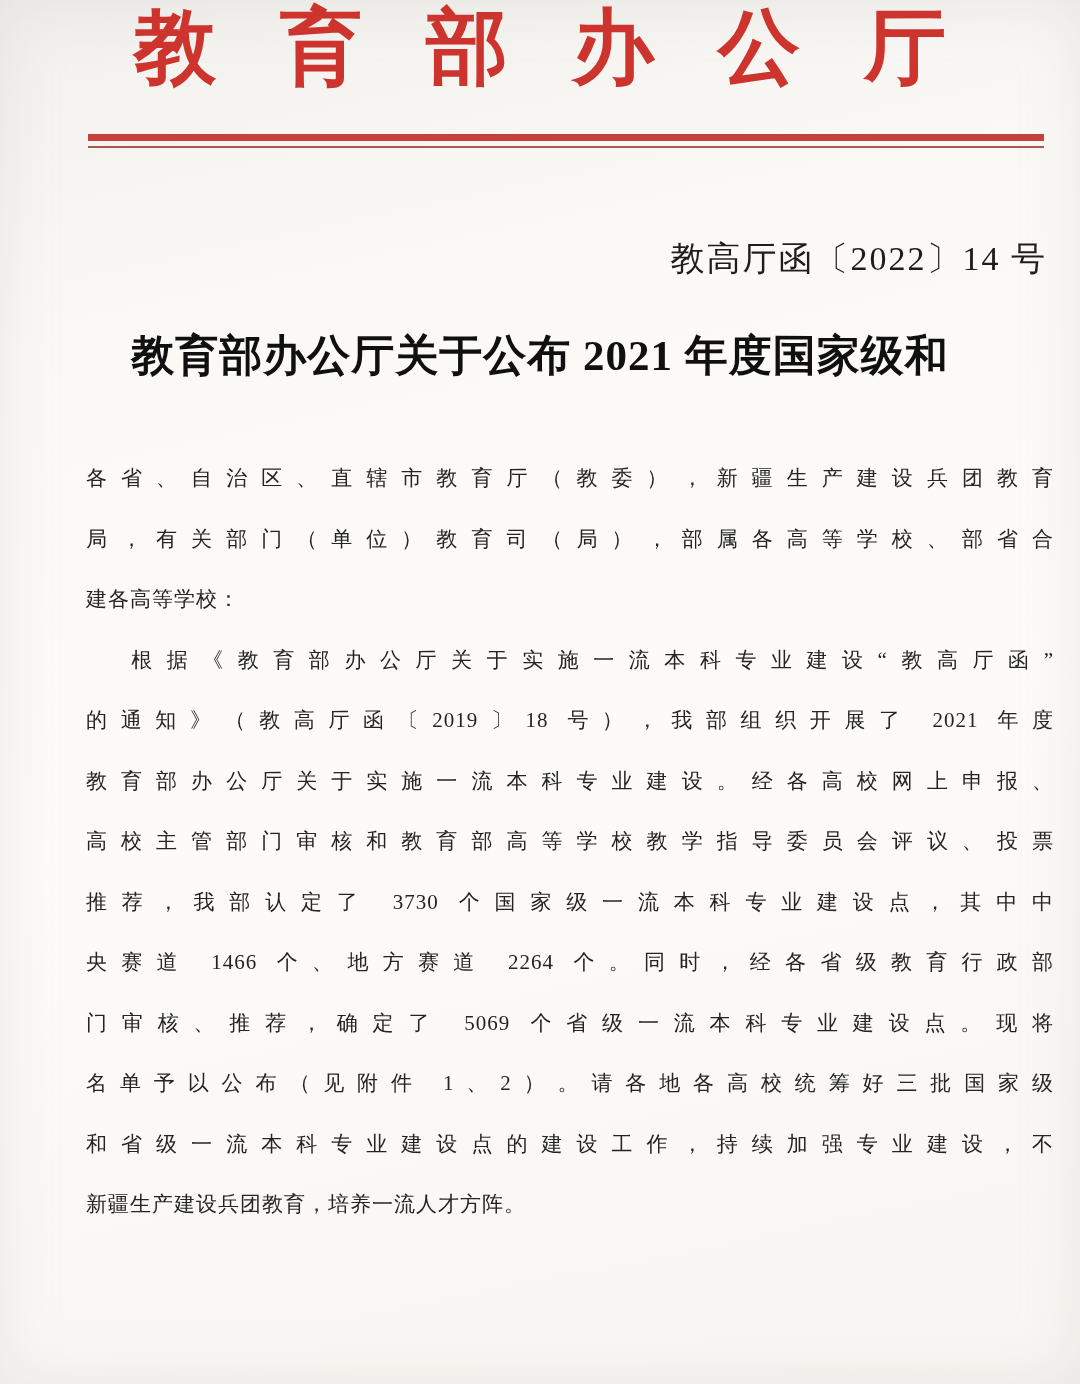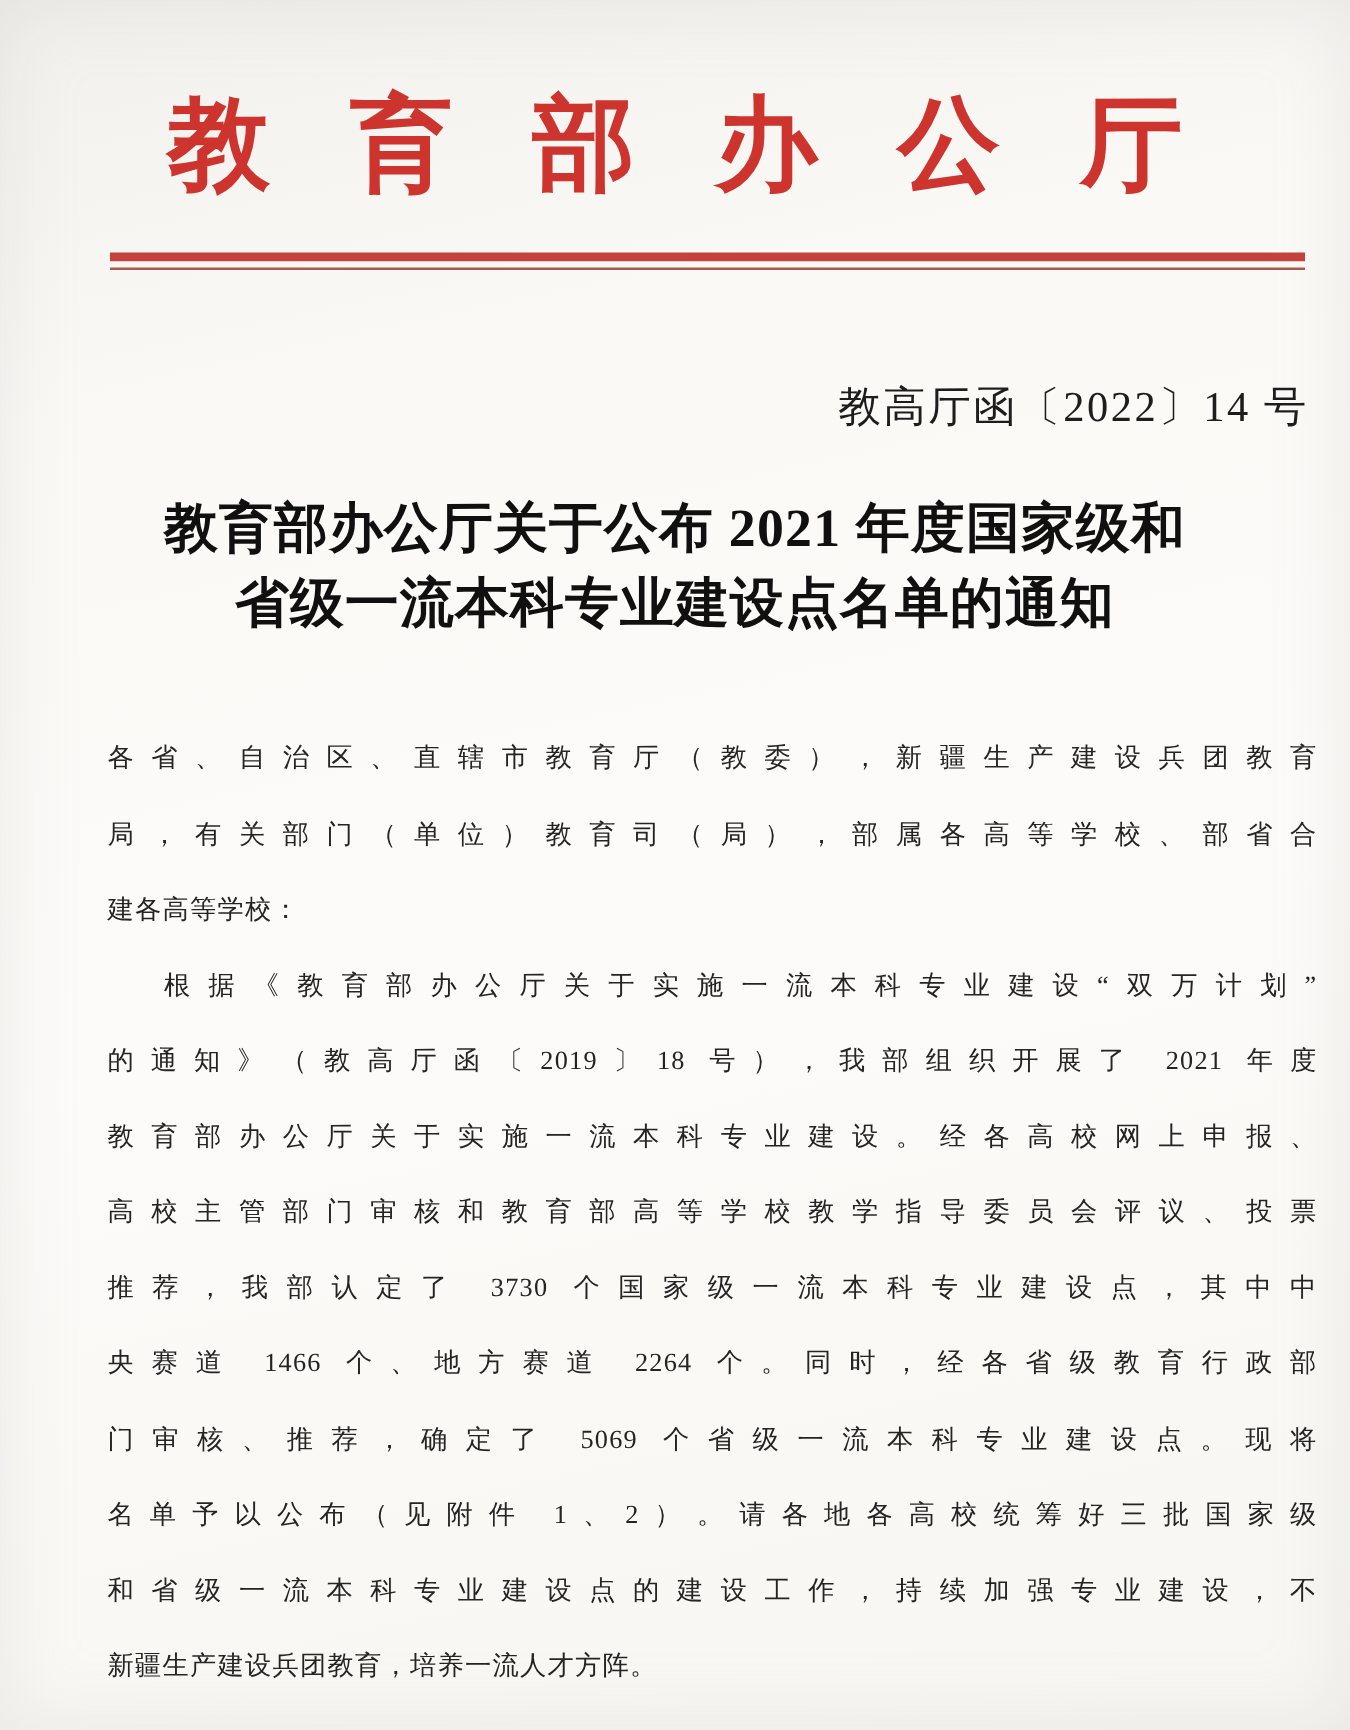--- a/index.html
+++ b/index.html
@@ -12,21 +12,20 @@
   .page {
     position: relative;
     width: 1080px;
     height: 1384px;
     overflow: hidden;
     background: linear-gradient(168deg, #f1f0ed 0%, #faf9f6 22%, #fcfbf9 55%, #f7f6f2 100%);
     box-shadow: inset 0 0 60px rgba(190,188,182,0.25);
   }
   
   .letterhead {
-    padding-top: 68px;
     text-align: center;
     font-size: 82px;
     line-height: 96px;
     font-weight: bold;
     color: #ce342e;
     letter-spacing: 64px;
     text-indent: 64px;
     white-space: nowrap;
   }
   
@@ -81,29 +80,28 @@
 <div class="page">
 
   <div class="letterhead">教育部办公厅</div>
 
   <div class="rule"></div>
 
   <div class="doc-number">教高厅函〔2022〕14 号</div>
 
   <h1 class="title">
     <span class="title-line">教育部办公厅关于公布 2021 年度国家级和</span>
-    <span class="title-line">省级一流本科专业建设点名单的通知</span>
   </h1>
 
   <div class="content">
     <p class="line">各省、自治区、直辖市教育厅（教委），新疆生产建设兵团教育</p>
     <p class="line">局，有关部门（单位）教育司（局），部属各高等学校、部省合</p>
     <p class="line flush">建各高等学校：</p>
 
-    <p class="line indent">根据《教育部办公厅关于实施一流本科专业建设“双万计划”</p>
+    <p class="line indent">根据《教育部办公厅关于实施一流本科专业建设“教高厅函”</p>
     <p class="line">的通知》（教高厅函〔2019〕18 号），我部组织开展了 2021 年度</p>
     <p class="line">教育部办公厅关于实施一流本科专业建设。经各高校网上申报、</p>
     <p class="line">高校主管部门审核和教育部高等学校教学指导委员会评议、投票</p>
     <p class="line">推荐，我部认定了 3730 个国家级一流本科专业建设点，其中中</p>
     <p class="line">央赛道 1466 个、地方赛道 2264 个。同时，经各省级教育行政部</p>
     <p class="line">门审核、推荐，确定了 5069 个省级一流本科专业建设点。现将</p>
     <p class="line">名单予以公布（见附件 1、2）。请各地各高校统筹好三批国家级</p>
     <p class="line">和省级一流本科专业建设点的建设工作，持续加强专业建设，不</p>
     <p class="line flush">新疆生产建设兵团教育，培养一流人才方阵。</p>
   </div>

